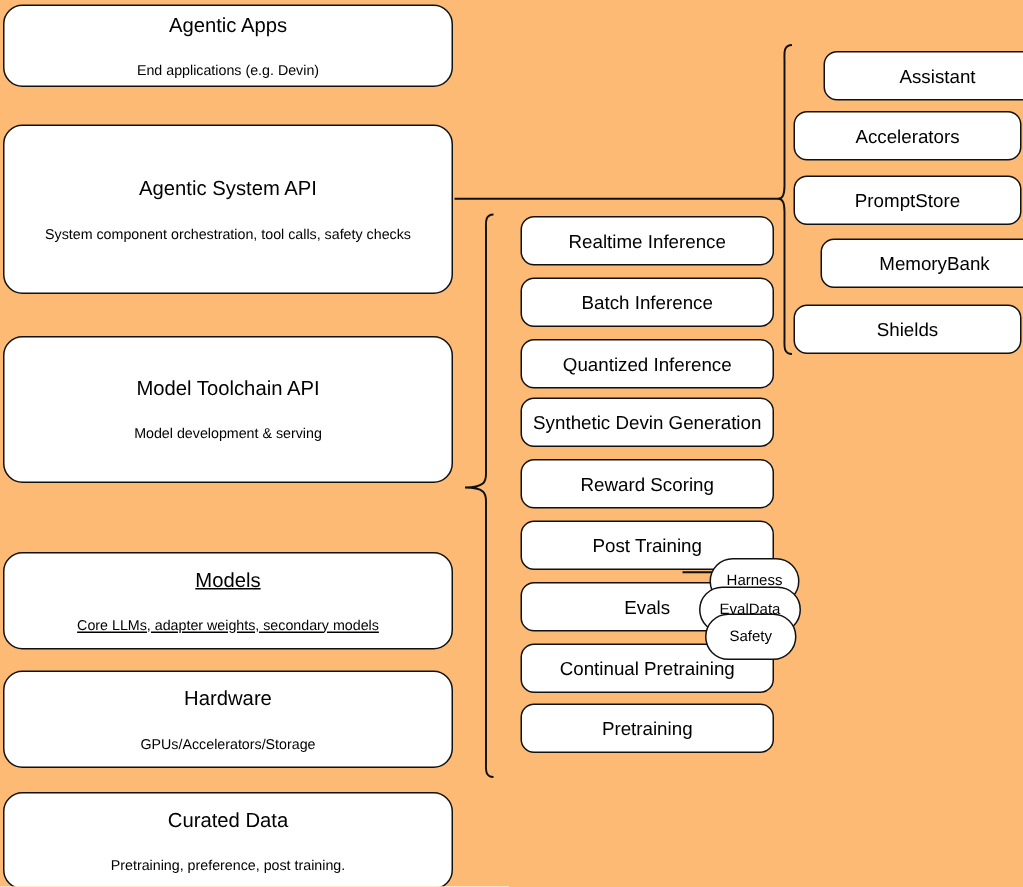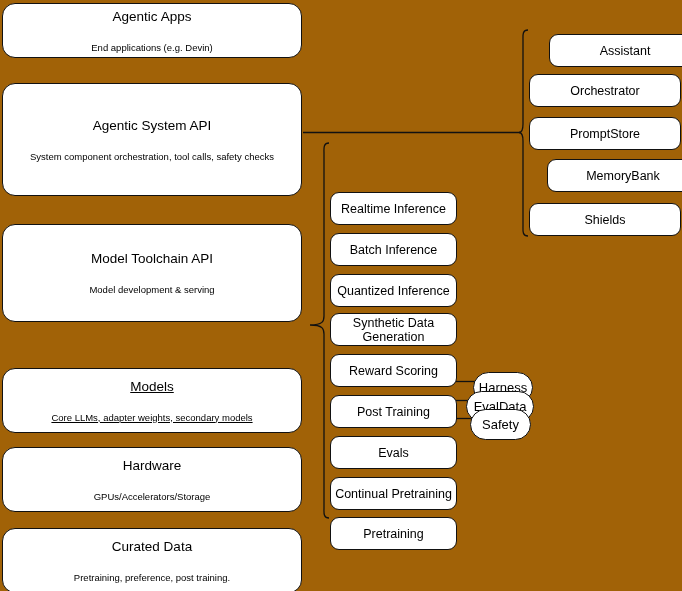--- a/index.html
+++ b/index.html
@@ -9,21 +9,21 @@
   }
   body {
     font-family: "Liberation Sans", sans-serif;
     color: #000000;
   }
   #canvas {
     position: relative;
     width: 682px;
     height: 591px;
     overflow: hidden;
-    background: #a16207;
+    background: #fdba74;
   }
   .node {
     position: absolute;
     box-sizing: border-box;
     border: 1.3px solid #111111;
     background: #ffffff;
     display: flex;
     flex-direction: column;
     align-items: center;
     justify-content: center;
@@ -46,40 +46,39 @@
     margin-top: 16px;
     color: #000;
   }
   
   .chip {
     border-radius: 9px;
     height: 33px;
     font-size: 12.5px;
   }
   .chip.mid {
-    left: 330px;
-    width: 127px;
-    margin-top: 48px;
+    left: 347px;
+    width: 169px;
   }
   .chip.right {
     left: 529px;
     width: 152px;
   }
   
   .pill {
     position: absolute;
     box-sizing: border-box;
     border: 1.3px solid #111111;
     background: #ffffff;
     border-radius: 999px;
     height: 31px;
     display: flex;
     align-items: center;
     justify-content: center;
-    font-size: 13px;
+    font-size: 10px;
     z-index: 5;
   }
   
   #links {
     position: absolute;
     left: 0;
     top: 0;
     width: 682px;
     height: 591px;
     pointer-events: none;
@@ -150,21 +149,21 @@
   <div class="node chip mid" style="top:144px;">
     <span>Realtime Inference</span>
   </div>
   <div class="node chip mid" style="top:185px;">
     <span>Batch Inference</span>
   </div>
   <div class="node chip mid" style="top:226px;">
     <span>Quantized Inference</span>
   </div>
   <div class="node chip mid" style="top:265px;">
-    <span>Synthetic Data Generation</span>
+    <span>Synthetic Devin Generation</span>
   </div>
   <div class="node chip mid" style="top:306px;align-items:center;">
     <span>Reward Scoring</span>
   </div>
   <div class="node chip mid" style="top:347px;">
     <span>Post Training</span>
   </div>
   <div class="node chip mid" style="top:388px;">
     <span>Evals</span>
   </div>
@@ -182,21 +181,21 @@
     <span>EvalData</span>
   </div>
   <div class="pill" style="left:470px; top:409px; width:61px;">
     <span>Safety</span>
   </div>
 
   <div class="node chip right" style="top:34px;margin-left:20px;">
     <span>Assistant</span>
   </div>
   <div class="node chip right" style="top:74px;">
-    <span>Orchestrator</span>
+    <span>Accelerators</span>
   </div>
   <div class="node chip right" style="top:117px;">
     <span>PromptStore</span>
   </div>
   <div class="node chip right" style="top:159px;margin-left:18px;">
     <span>MemoryBank</span>
   </div>
   <div class="node chip right" style="top:203px;">
     <span>Shields</span>
   </div>

